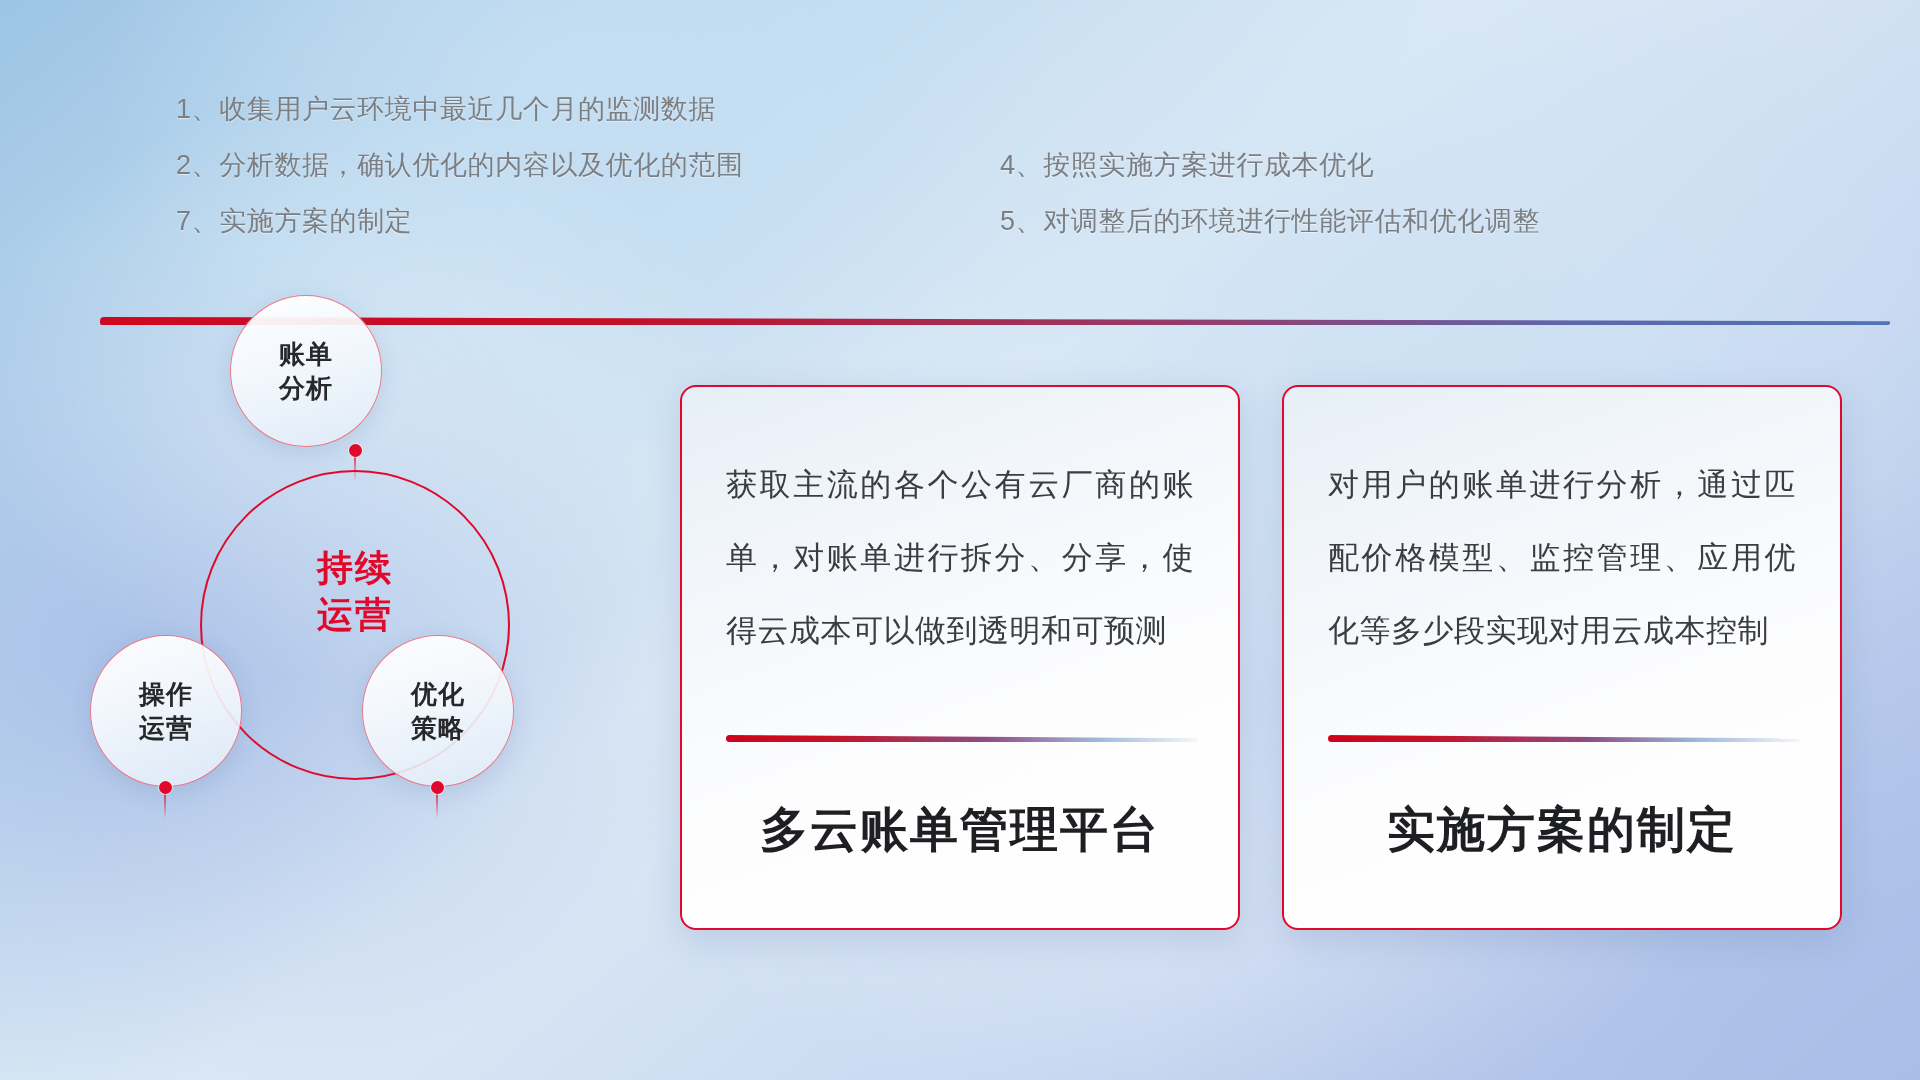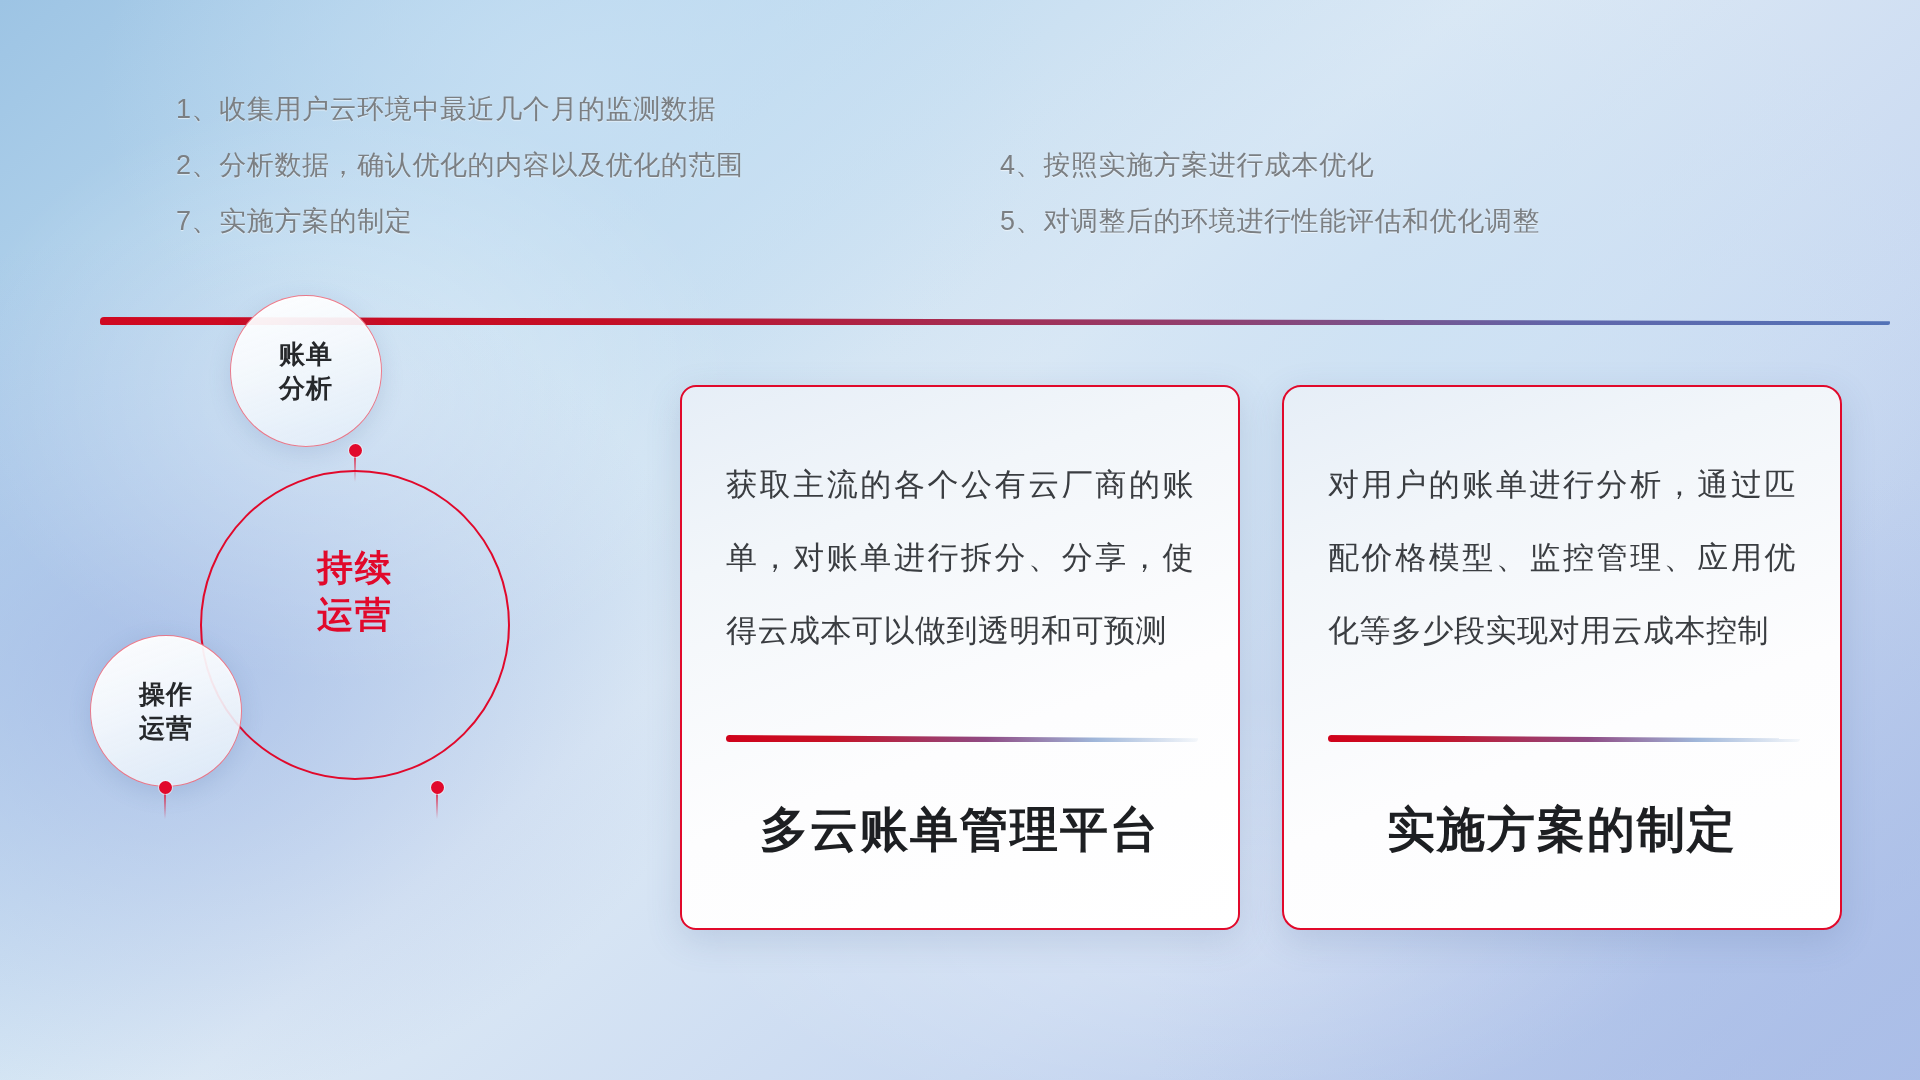--- a/index.html
+++ b/index.html
@@ -101,21 +101,21 @@
     top:385px;
     width:560px; height:545px;
     border-radius:16px;
     border:2px solid #e1092b;
     background:linear-gradient(160deg, #e6eef7 0%, #f2f6fa 26%, #fdfdfe 62%, #ffffff 100%);
     box-shadow:0 10px 34px rgba(72,102,150,0.18);
     padding:62px 44px 0 44px;
     overflow:hidden;
   }
   .card-1 { left:680px; }
-  .card-2 { left:1282px;border-radius:19px; }
+  .card-2 { left:1282px; }
   .card-body {
     font-size:31px;
     color:#3a3d41;
     line-height:2.35;
     letter-spacing:0.5px;
     text-align:justify;
     text-align-last:left;
   }
   .card-rule {
     position:absolute; left:44px; bottom:186px;
@@ -165,20 +165,26 @@
     </div>
   </div>
 
   <div class="node node-left">
     <div class="node-label">
       <div>操作</div>
       <div>运营</div>
     </div>
   </div>
 
+  <div class="node node-right">
+    <div class="node-label">
+      <div>优化</div>
+      <div>策略</div>
+    </div>
+  </div>
 
   <div class="tail tail-top"></div>
   <div class="tail tail-left"></div>
   <div class="tail tail-right"></div>
 
   <div class="dot dot-top"></div>
   <div class="dot dot-left"></div>
   <div class="dot dot-right"></div>
 </div>
 

